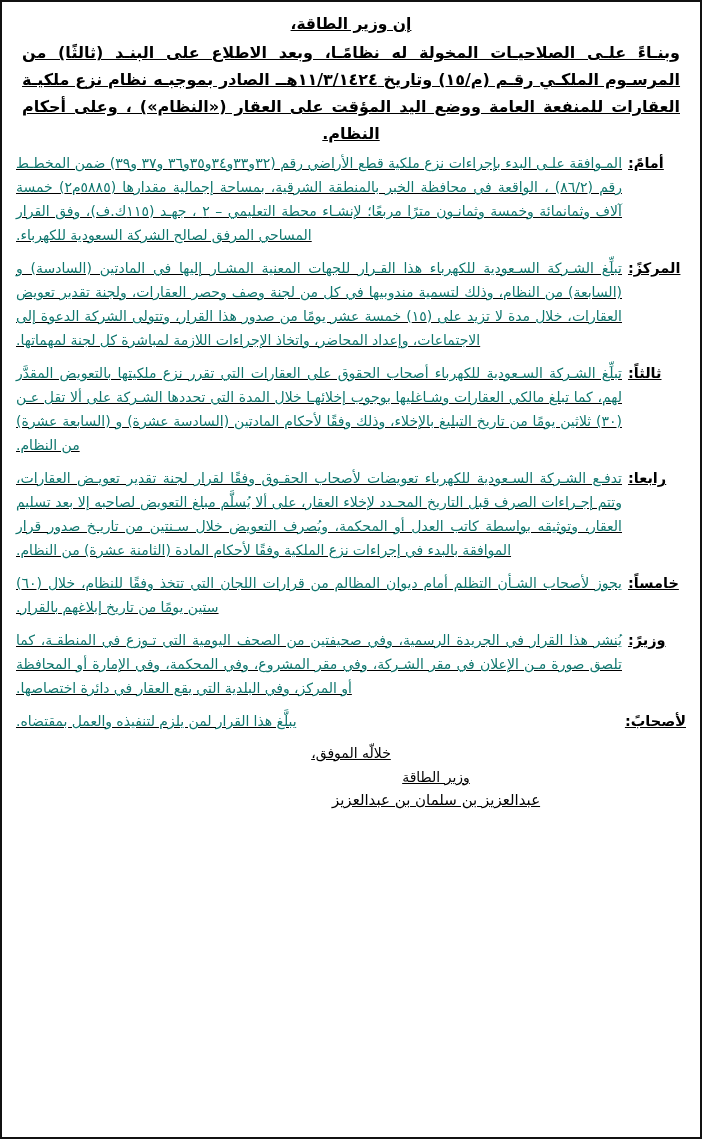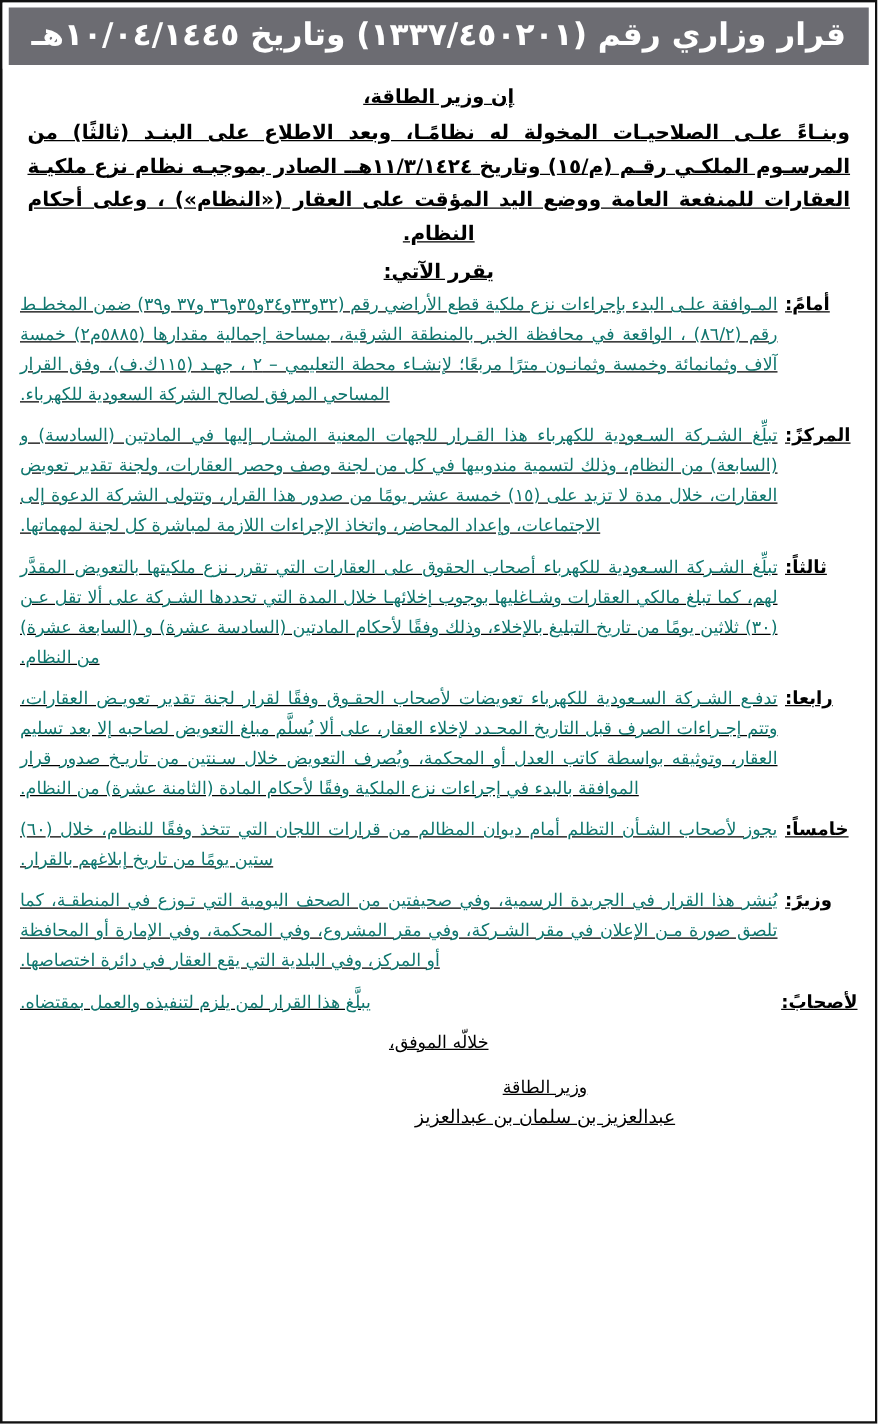--- a/index.html
+++ b/index.html
@@ -102,21 +102,21 @@
   }
   
   .closing {
     text-align: center;
     font-size: 14px;
     line-height: 22px;
     color: #000;
     margin: 4px 0 1px 0;
   }
   .sign-block {
-    margin-top: 14px;
+    margin-top: 2px;
     text-align: center;
     direction: rtl;
   }
   .sign-title {
     font-size: 14px;
     line-height: 22px;
     color: #000;
     margin-right: -170px;
   }
   .sign-name {
@@ -124,31 +124,27 @@
     line-height: 24px;
     color: #000;
     margin-right: -170px;
   }
 </style>
 </head>
 <body>
 
 <div class="page">
 
-  <div class="header-wrap">
-    <div class="header-bar">قرار وزاري رقم (١٣٣٧/٤٥٠٢٠١) وتاريخ ١٠/٠٤/١٤٤٥هـ</div>
-  </div>
 
   <div class="body-wrap">
 
     <div class="intro-line">إن وزير الطاقة،</div>
 
     <div class="intro-para">وبنـاءً علـى الصلاحيـات المخولة له نظامًـا، وبعد الاطلاع على البنـد (ثالثًا) من المرسـوم الملكـي رقـم (م/١٥) وتاريخ ١١/٣/١٤٢٤هــ الصادر بموجبـه نظام نزع ملكيـة العقارات للمنفعة العامة ووضع اليد المؤقت على العقار («النظام») ، وعلى أحكام النظام.</div>
 
-    <div class="decides-line">يقرر الآتي:</div>
 
     <div class="clause">
       <div class="clause-label">أمامً:</div>
       <div class="clause-text">المـوافقة علـى البدء بإجراءات نزع ملكية قطع الأراضي رقم (٣٢و٣٣و٣٤و٣٥و٣٦ و٣٧ و٣٩) ضمن المخطـط رقم (٨٦/٢) ، الواقعة في محافظة الخبر بالمنطقة الشرقية، بمساحة إجمالية مقدارها (٥٨٨٥م٢) خمسة آلاف وثمانمائة وخمسة وثمانـون مترًا مربعًا؛ لإنشـاء محطة التعليمي – ٢ ، جهـد (١١٥ك.ف)، وفق القرار المساحي المرفق لصالح الشركة السعودية للكهرباء.</div>
     </div>
 
     <div class="clause">
       <div class="clause-label">المركزً:</div>
       <div class="clause-text">تبلِّغ الشـركة السـعودية للكهرباء هذا القـرار للجهات المعنية المشـار إليها في المادتين (السادسة) و (السابعة) من النظام، وذلك لتسمية مندوبيها في كل من لجنة وصف وحصر العقارات، ولجنة تقدير تعويض العقارات، خلال مدة لا تزيد على (١٥) خمسة عشر يومًا من صدور هذا القرار، وتتولى الشركة الدعوة إلى الاجتماعات، وإعداد المحاضر، واتخاذ الإجراءات اللازمة لمباشرة كل لجنة لمهماتها.</div>
     </div>

